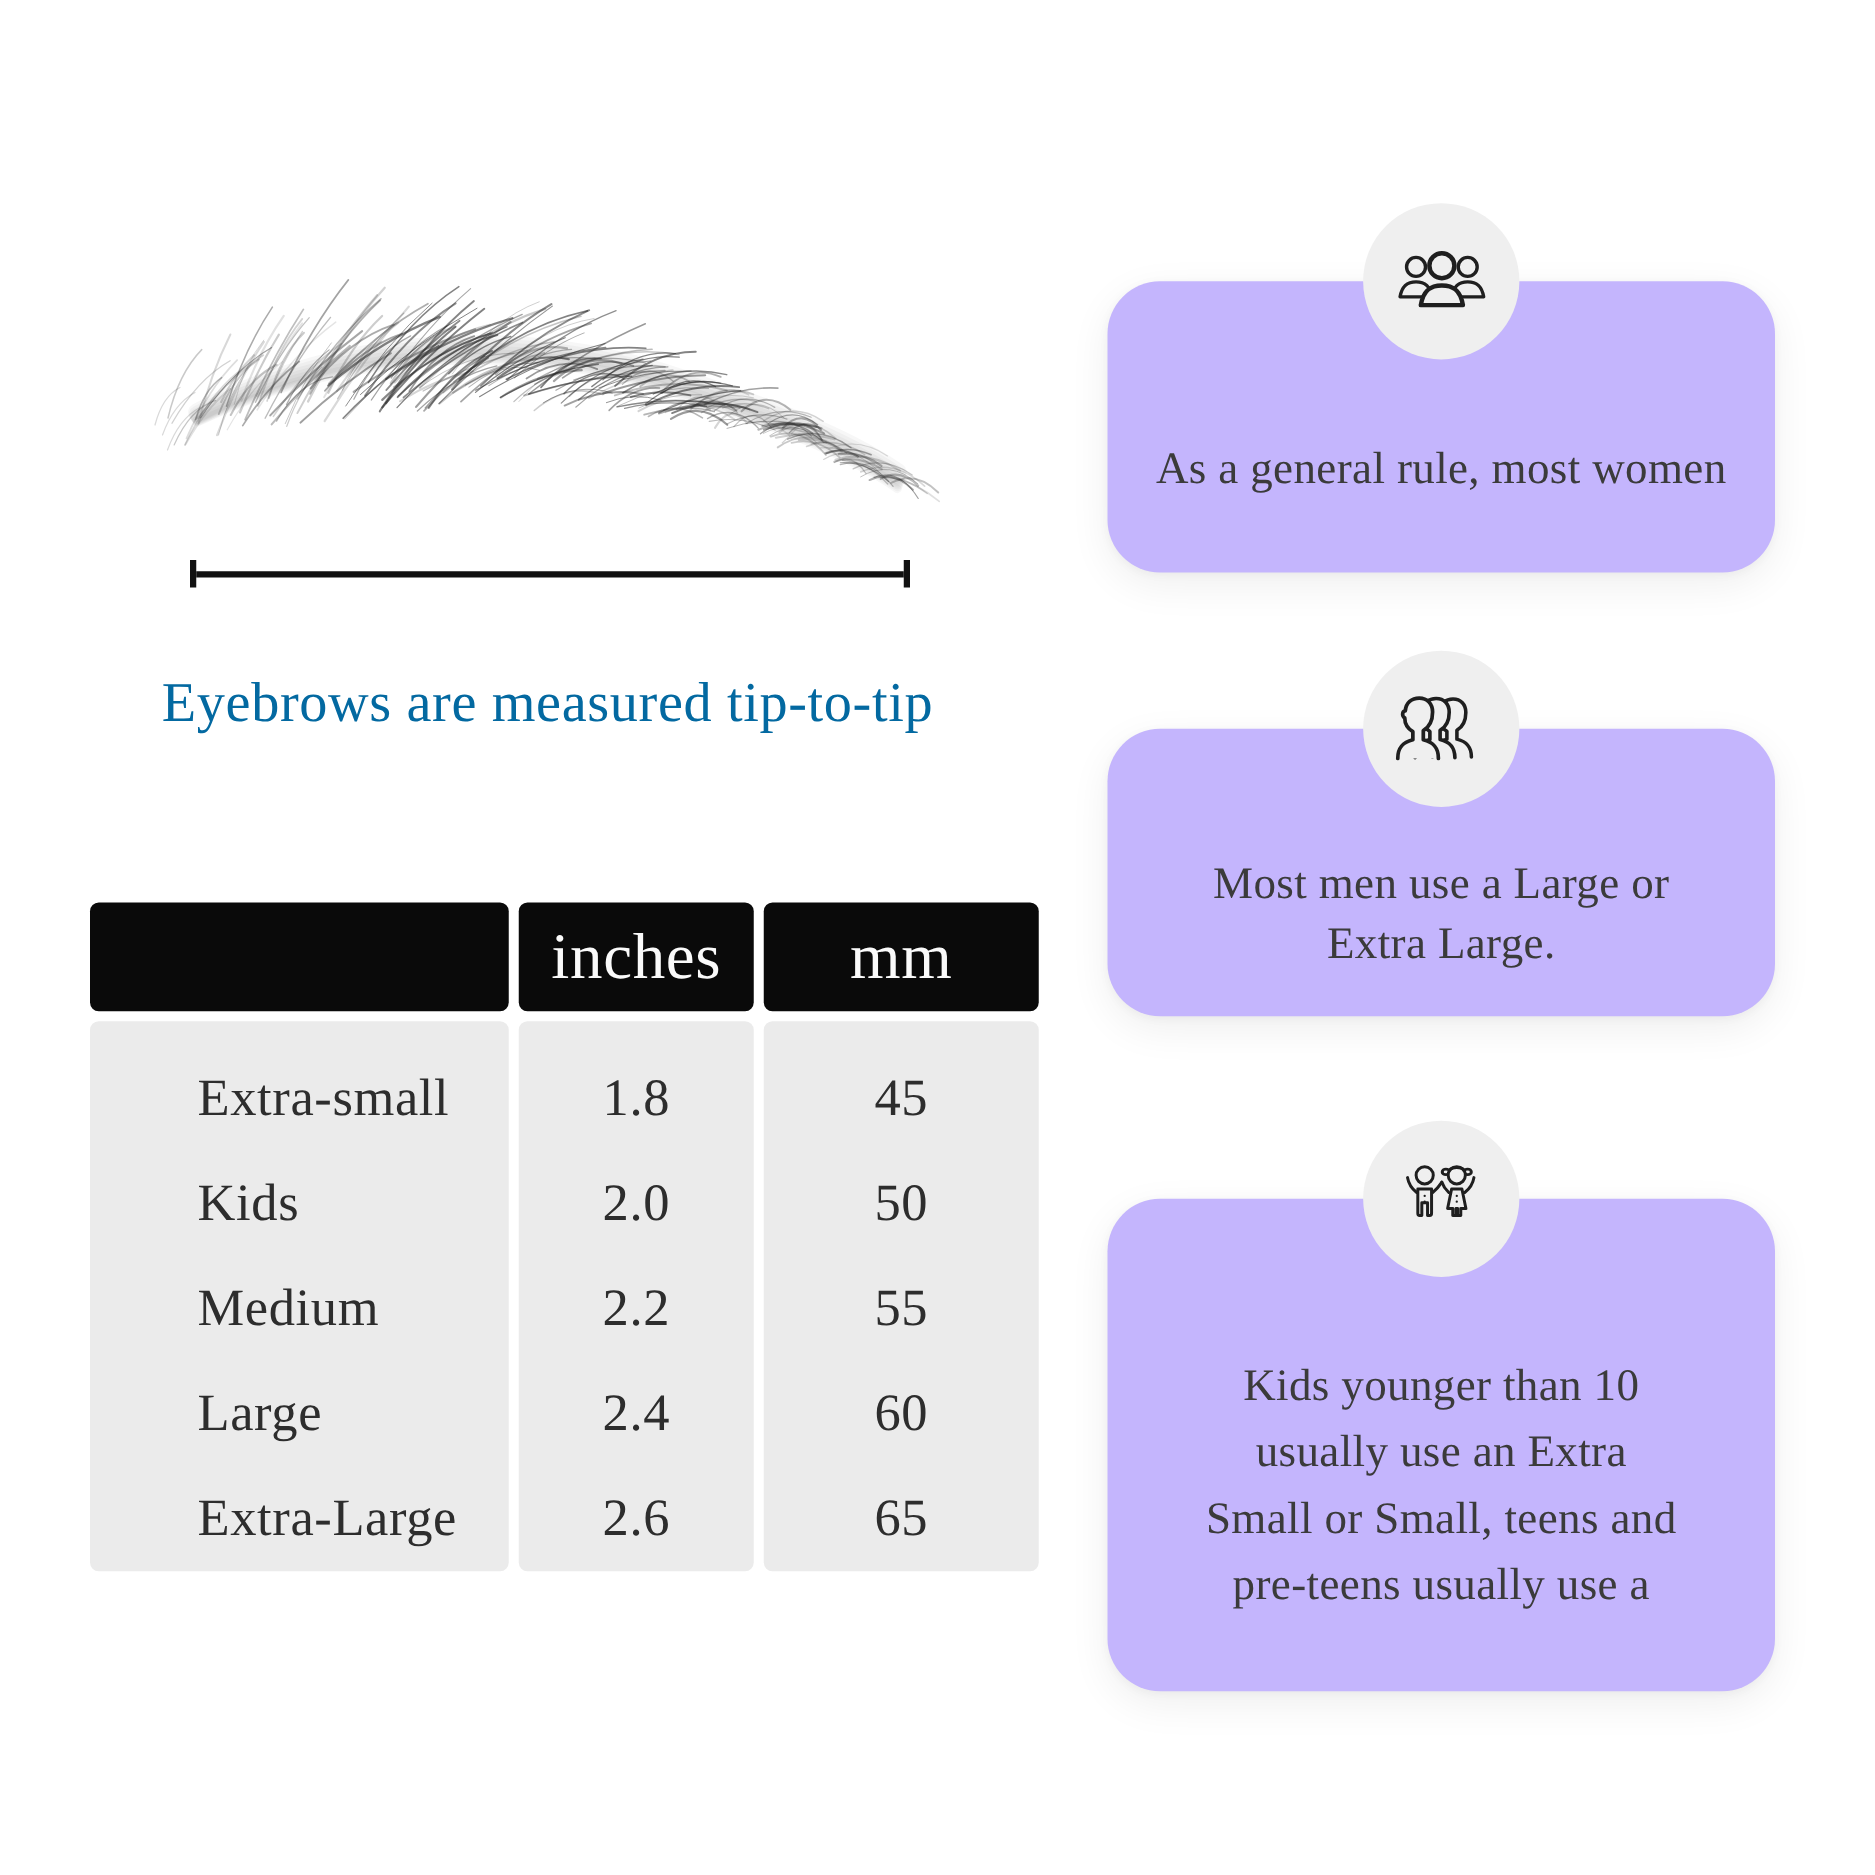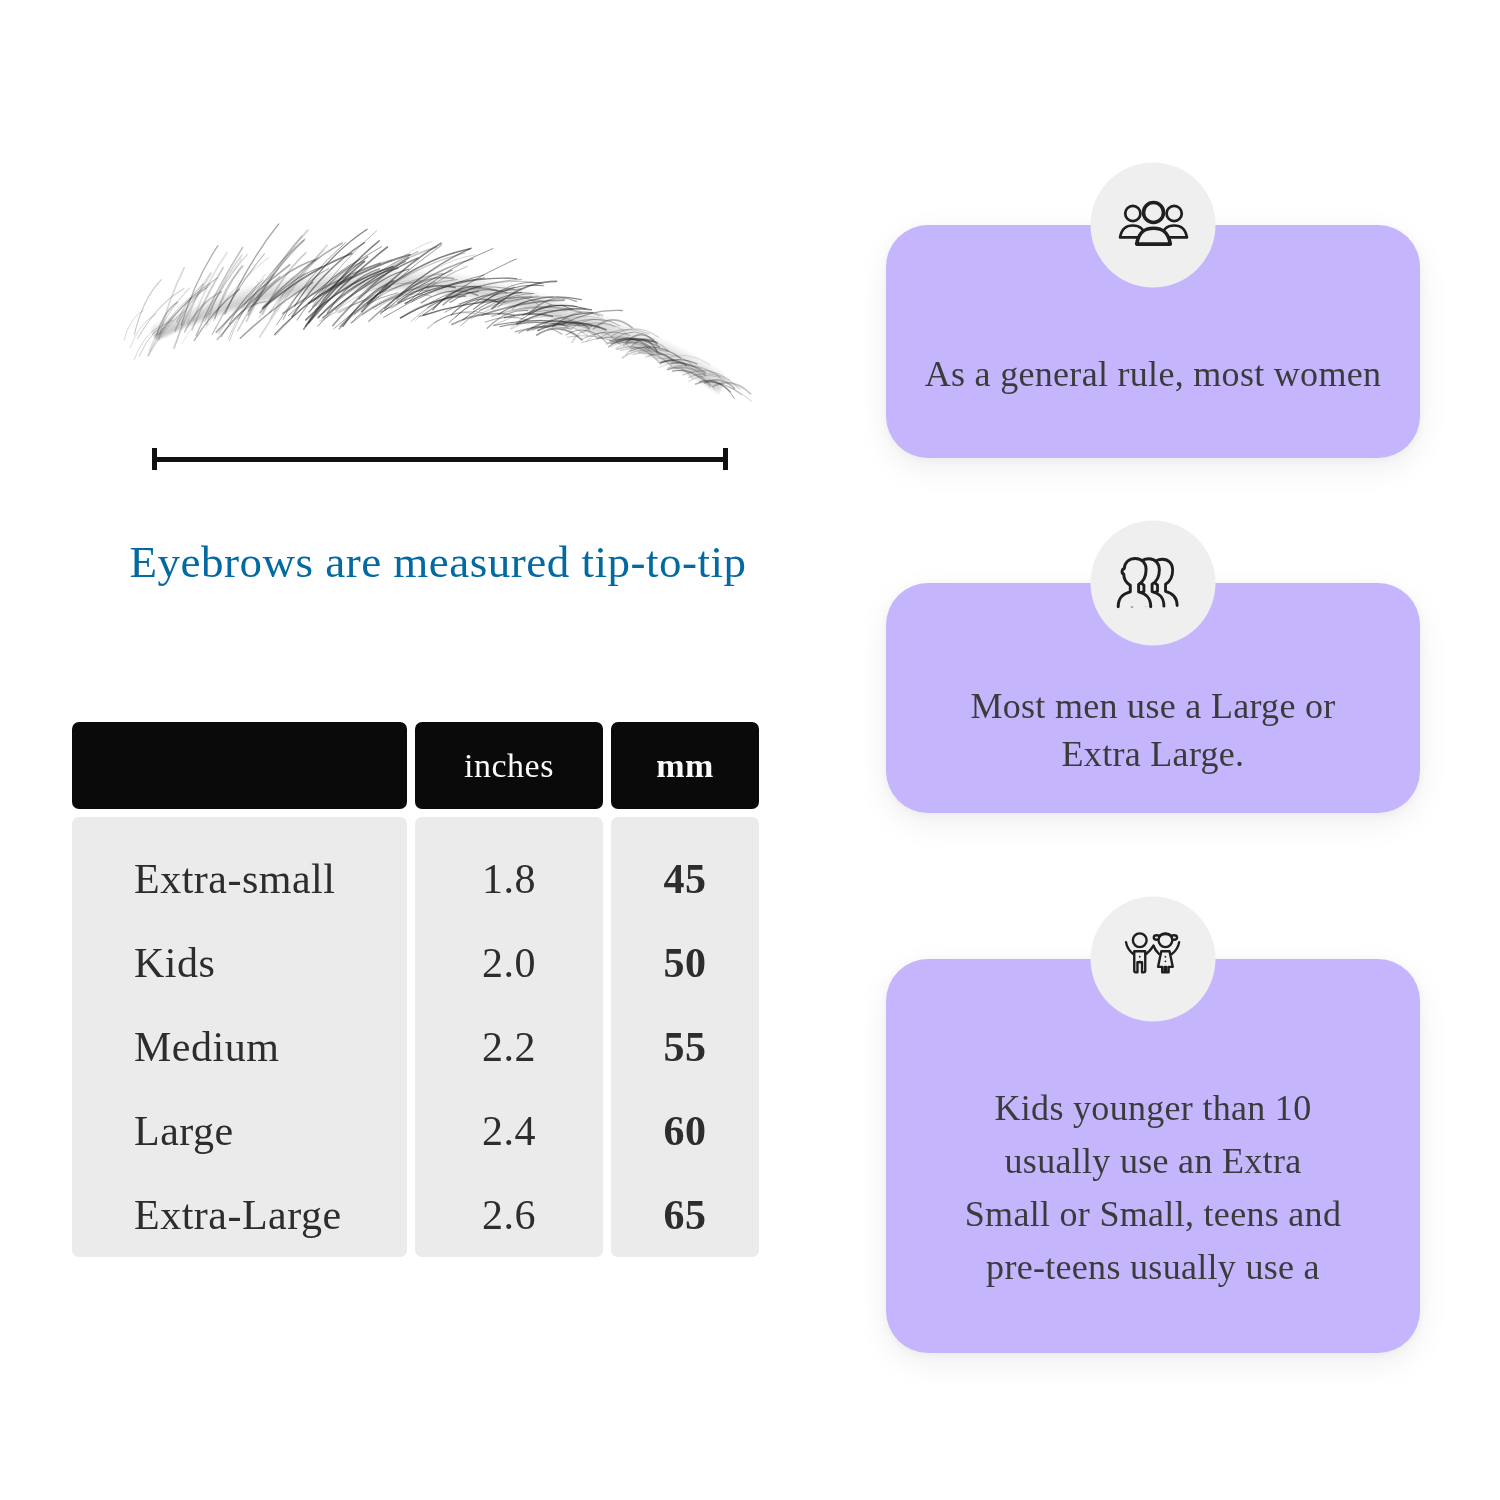--- a/index.html
+++ b/index.html
@@ -30,37 +30,37 @@
   }
 
   
   .size-table{
     position:absolute;left:72px;top:722px;
     display:flex;gap:8px;
   }
   .tcol{display:flex;flex-direction:column;gap:8px;}
   .tcol.c-label{width:335px;}
   .tcol.c-inches{width:188px;}
-  .tcol.c-mm{width:148px;font-weight:bold;}
+  .tcol.c-mm{width:220px;}
   .thead{
     height:87px;border-radius:7px;background:#0a0a0a;
-    color:#fafafa;font-size:34px;
+    color:#fafafa;font-size:52px;
     display:flex;align-items:center;justify-content:center;
     letter-spacing:0.5px;
   }
   .tbody{
     height:440px;border-radius:7px;background:#ebebeb;
     display:flex;flex-direction:column;
     padding-top:20px;box-sizing:border-box;
   }
   .cell{
     height:84px;display:flex;align-items:center;
     font-size:42px;color:#2d2d2d;letter-spacing:0.5px;
   }
-  .cell.lab{padding-left:62px;justify-content:flex-start;}
+  .cell.lab{padding-left:62px;justify-content:flex-start;margin-left:24px;}
   .cell.val{justify-content:center;}
 
   
   .card{
     position:absolute;left:886px;width:534px;
     background:#c4b5fd;border-radius:42px;
     box-shadow:0 10px 32px rgba(0,0,0,0.065), 0 2px 8px rgba(0,0,0,0.04);
     display:flex;flex-direction:column;box-sizing:border-box;
   }
   .card-1{top:225px;height:233px;padding-top:64px;}

